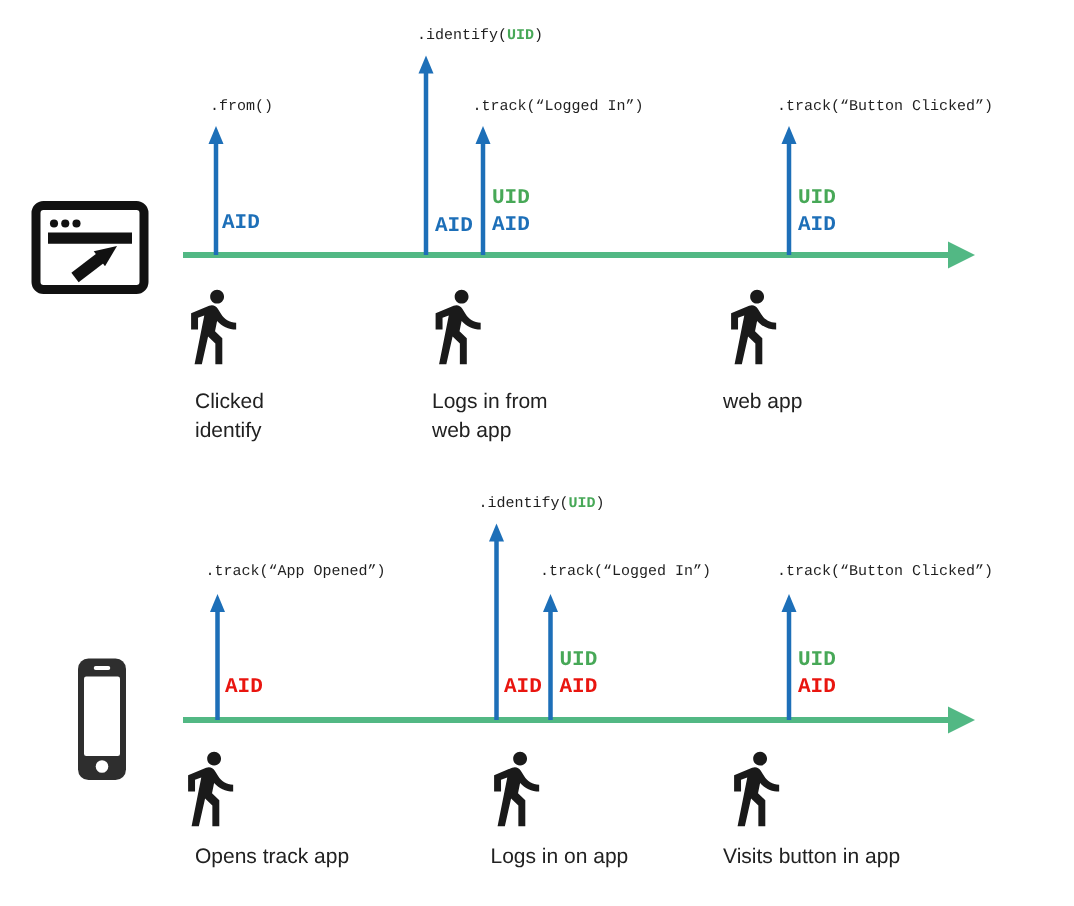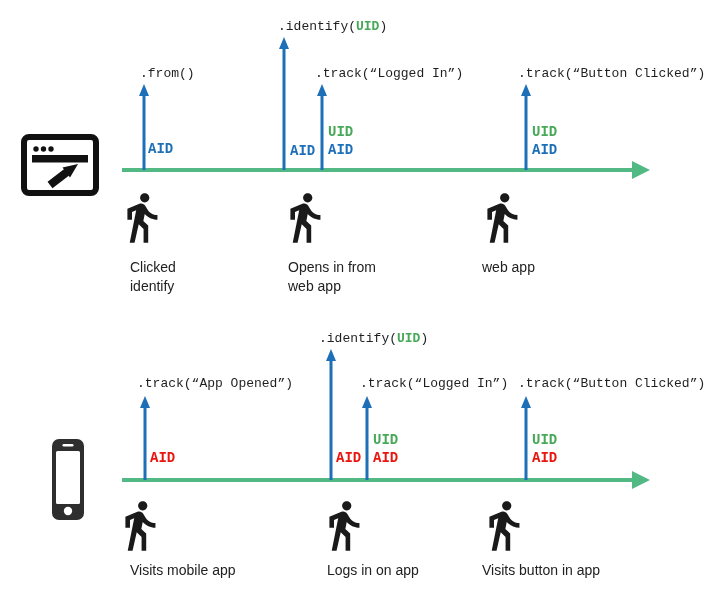--- a/index.html
+++ b/index.html
@@ -12,21 +12,21 @@
     --icon-black:#111111;
     --phone-gray:#2e2e2e;
   }
   html,body{margin:0;padding:0;background:#ffffff;}
   .canvas{
     position:relative;width:716px;height:604px;background:#ffffff;overflow:hidden;
     font-family:"Liberation Sans",sans-serif;
   }
   .mono{
     position:absolute;font-family:"Liberation Mono","DejaVu Sans Mono",monospace;
-    font-size:13px;color:var(--code-text);white-space:nowrap;letter-spacing:0;text-align:center;
+    font-size:10px;color:var(--code-text);white-space:nowrap;letter-spacing:0;text-align:center;
   }
   .uid-arg{color:var(--uid-green);font-weight:bold;}
   .idtag{
     position:absolute;font-family:"Liberation Mono","DejaVu Sans Mono",monospace;
     font-size:14px;font-weight:bold;white-space:nowrap;line-height:15px;
   }
   .id-uid{color:var(--uid-green);}
   .row-web .id-aid{color:var(--arrow-blue);}
   .row-mobile .id-aid{color:var(--aid-red);}
   .varrow{position:absolute;width:11px;}
@@ -104,21 +104,21 @@
       <svg width="34" height="52" viewBox="5.5 1 14.5 22.5" fill="#1a1a1a" aria-hidden="true">
         <path d="M13.5 5.5c1.1 0 2-.9 2-2s-.9-2-2-2-2 .9-2 2 .9 2 2 2zM9.8 8.9L7 23h2.1l1.8-8 2.1 2v6h2v-7.5l-2.1-2 .6-3C14.8 12 16.8 13 19 13v-2c-1.9 0-3.5-1-4.3-2.4l-1-1.6c-.4-.6-1-1-1.7-1-.3 0-.5.1-.8.1L6 8.3V13h2V9.6l1.8-.7"></path>
       </svg>
     </span>
 
     <div class="caption" style="left:130px;top:258px">
       <div>Clicked</div>
       <div>identify</div>
     </div>
     <div class="caption" style="left:288px;top:258px">
-      <div>Opens in from</div>
+      <div>Logs in from</div>
       <div>web app</div>
     </div>
     <div class="caption" style="left:482px;top:258px">
       <div>web app</div>
     </div>
   </section>
 
   <section class="row-mobile">
 
     <span class="device" style="left:51px;top:438px">
@@ -160,21 +160,21 @@
         <path d="M13.5 5.5c1.1 0 2-.9 2-2s-.9-2-2-2-2 .9-2 2 .9 2 2 2zM9.8 8.9L7 23h2.1l1.8-8 2.1 2v6h2v-7.5l-2.1-2 .6-3C14.8 12 16.8 13 19 13v-2c-1.9 0-3.5-1-4.3-2.4l-1-1.6c-.4-.6-1-1-1.7-1-.3 0-.5.1-.8.1L6 8.3V13h2V9.6l1.8-.7"></path>
       </svg>
     </span>
     <span class="person" style="left:488px;top:500px">
       <svg width="34" height="52" viewBox="5.5 1 14.5 22.5" fill="#1a1a1a" aria-hidden="true">
         <path d="M13.5 5.5c1.1 0 2-.9 2-2s-.9-2-2-2-2 .9-2 2 .9 2 2 2zM9.8 8.9L7 23h2.1l1.8-8 2.1 2v6h2v-7.5l-2.1-2 .6-3C14.8 12 16.8 13 19 13v-2c-1.9 0-3.5-1-4.3-2.4l-1-1.6c-.4-.6-1-1-1.7-1-.3 0-.5.1-.8.1L6 8.3V13h2V9.6l1.8-.7"></path>
       </svg>
     </span>
 
     <div class="caption" style="left:130px;top:561px">
-      <div>Visits mobile app</div>
+      <div>Opens track app</div>
     </div>
     <div class="caption" style="left:327px;top:561px">
       <div>Logs in on app</div>
     </div>
     <div class="caption" style="left:482px;top:561px">
       <div>Visits button in app</div>
     </div>
   </section>
 
 </div>

